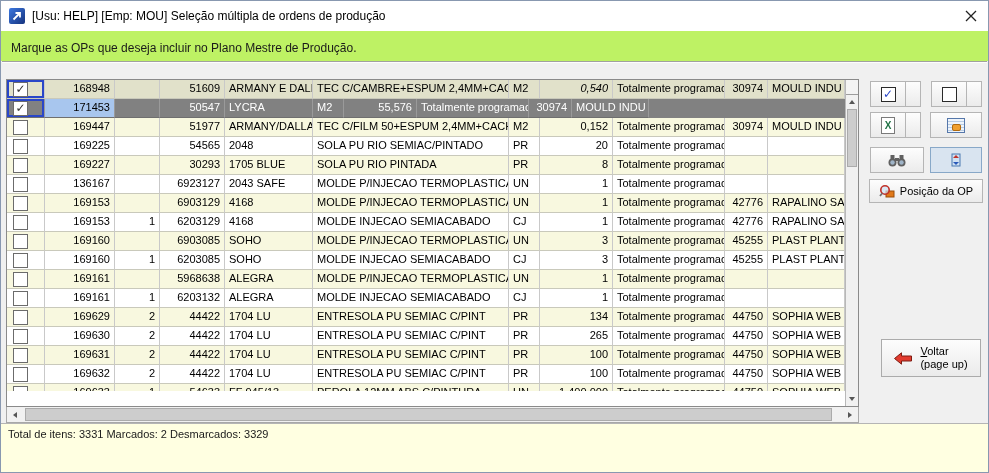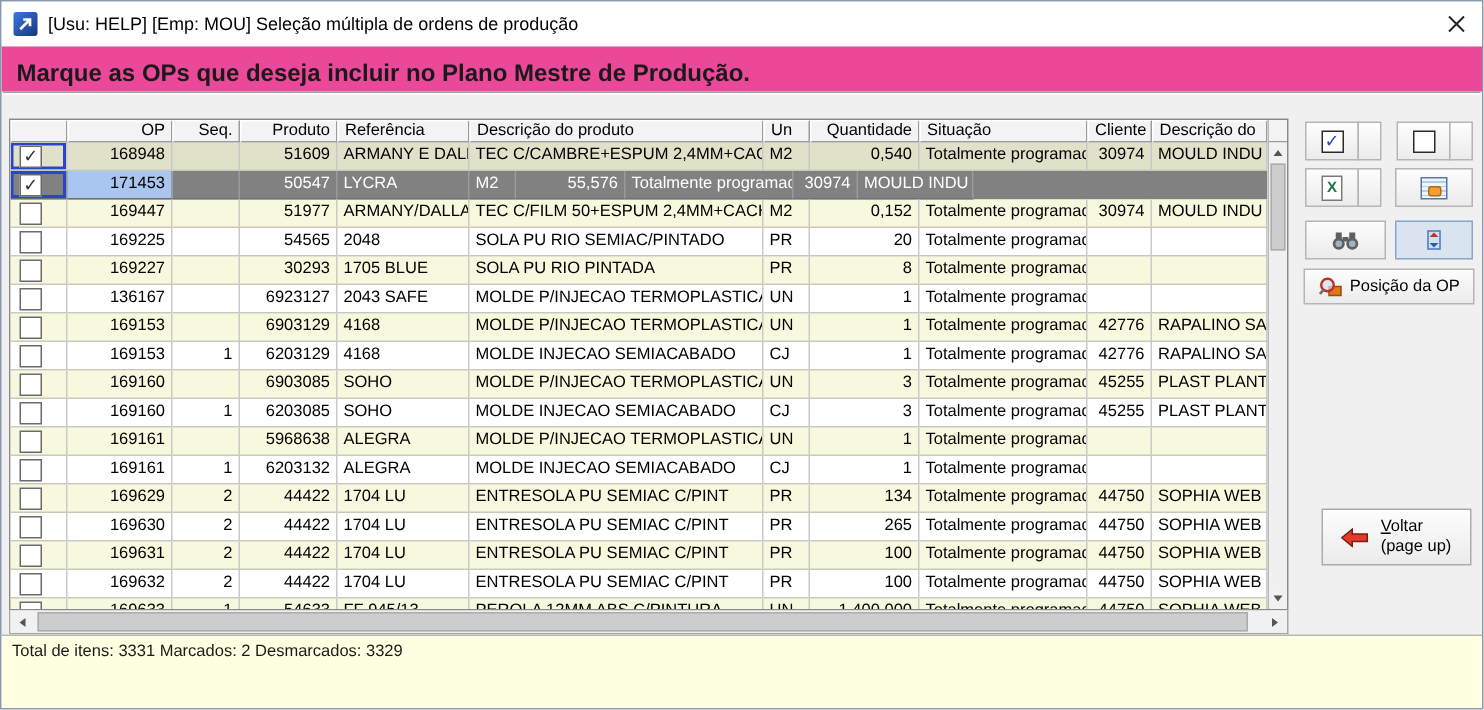--- a/index.html
+++ b/index.html
@@ -8,21 +8,21 @@
     width:989px;height:473px;background:#f0f0f0;border:1px solid #8898b0;
     display:flex;flex-direction:column;position:relative;overflow:hidden;
   }
   
   .titlebar{height:30px;background:#ffffff;display:flex;align-items:center;padding:0 0 0 8px;flex:0 0 30px;}
   .appicon{width:16px;height:16px;border-radius:2px;background:linear-gradient(135deg,#3c78e0,#16337e);
     display:flex;align-items:center;justify-content:center;margin-right:7px;flex:0 0 16px;}
   .title{font-size:12px;color:#000;}
   .closebtn{margin-left:auto;width:34px;height:30px;display:flex;align-items:center;justify-content:center;cursor:default;}
   
-  .instruction{height:30px;background:#ec4899;font-size:16px;font-weight:bold;color:#1a1a1a;padding:10px 0 0 10px;flex:0 0 30px;}
+  .instruction{height:30px;background:#bef264;font-size:12px;font-weight:normal;color:#1a1a1a;padding:10px 0 0 10px;flex:0 0 30px;}
   .divider{height:2px;border-top:1px solid #a0a0a0;border-bottom:1px solid #fdfdfd;margin:0 1px;flex:0 0 2px;}
   
   .content{flex:1 1 auto;display:flex;padding:16px 4px 0 5px;overflow:hidden;}
   .gridwrap{width:853px;flex:0 0 853px;}
   .gridtop{display:flex;border:1px solid #8a8a8a;height:328px;background:#fff;}
   .gridmain{width:838px;flex:0 0 838px;overflow:hidden;}
   .ghead{display:flex;height:15px;}
   .hcell{background:#f3f3f3;border-top:1px solid #ffffff;border-left:1px solid #ffffff;
     border-right:1px solid #9c9c9c;border-bottom:1px solid #9c9c9c;
     font-size:11px;line-height:13px;padding:0 4px;overflow:hidden;white-space:nowrap;color:#000;}
@@ -112,45 +112,32 @@
   </div>
 
   <div class="instruction">Marque as OPs que deseja incluir no Plano Mestre de Produção.</div>
   <div class="divider"></div>
 
   <div class="content">
 
     <div class="gridwrap">
       <div class="gridtop">
         <div class="gridmain">
-          <div class="ghead">
-              <div class="hcell" style="width: 38px;"></div>
-              <div class="hcell r" style="width: 70px;">OP</div>
-              <div class="hcell r" style="width: 45px;">Seq.</div>
-              <div class="hcell r" style="width: 65px;">Produto</div>
-              <div class="hcell" style="width: 88px;">Referência</div>
-              <div class="hcell" style="width: 196px;">Descrição do produto</div>
-              <div class="hcell" style="width: 31px;">Un</div>
-              <div class="hcell r" style="width: 73px;">Quantidade</div>
-              <div class="hcell" style="width: 112px;">Situação</div>
-              <div class="hcell r" style="width: 43px;">Cliente</div>
-              <div class="hcell" style="width: 77px;">Descrição do</div>
-            </div>
           <div class="gbody">
               <div class="grow marked">
                 <div class="cell cbcell cbmarked" style="width: 38px;">
                   <span class="cb checked"></span>
                 </div>
                 <div class="cell r" style="width: 70px;">168948</div>
                 <div class="cell r" style="width: 45px;"></div>
                 <div class="cell r" style="width: 65px;">51609</div>
                 <div class="cell" style="width: 88px;">ARMANY E DALLAS</div>
                 <div class="cell" style="width: 196px;">TEC C/CAMBRE+ESPUM 2,4MM+CACH</div>
                 <div class="cell" style="width: 31px;">M2</div>
-                <div class="cell r" style="width: 73px;">0,540</div>
+                <div class="cell r" style="width: 73px; font-style: italic;">0,540</div>
                 <div class="cell" style="width: 112px;">Totalmente programada</div>
                 <div class="cell r" style="width: 43px;">30974</div>
                 <div class="cell" style="width: 77px;">MOULD INDU</div>
               </div>
               <div class="grow sel marked">
                 <div class="cell cbcell cbmarked" style="width: 38px;">
                   <span class="cb checked"></span>
                 </div>
                 <div class="cell r opsel" style="width: 70px;">171453</div>
                 <div class="cell r" style="width: 45px;"></div>

